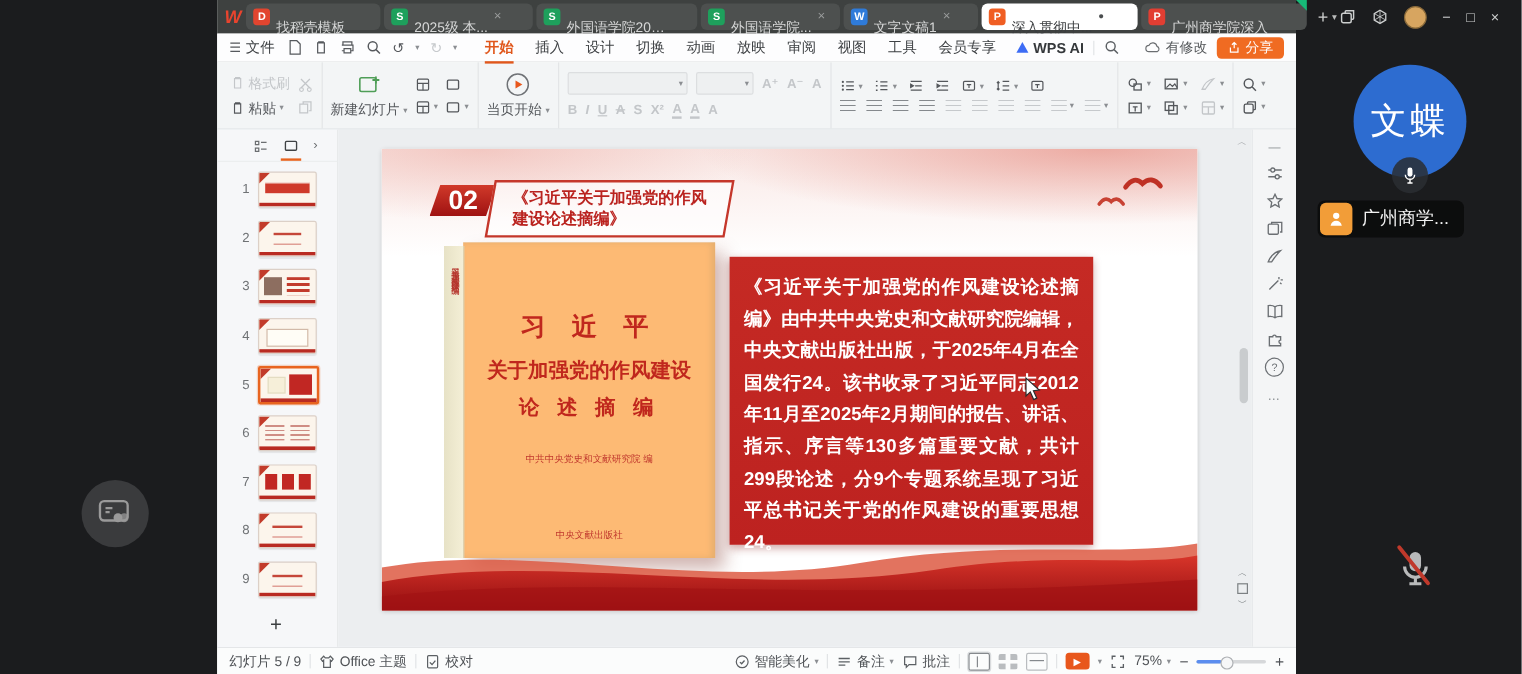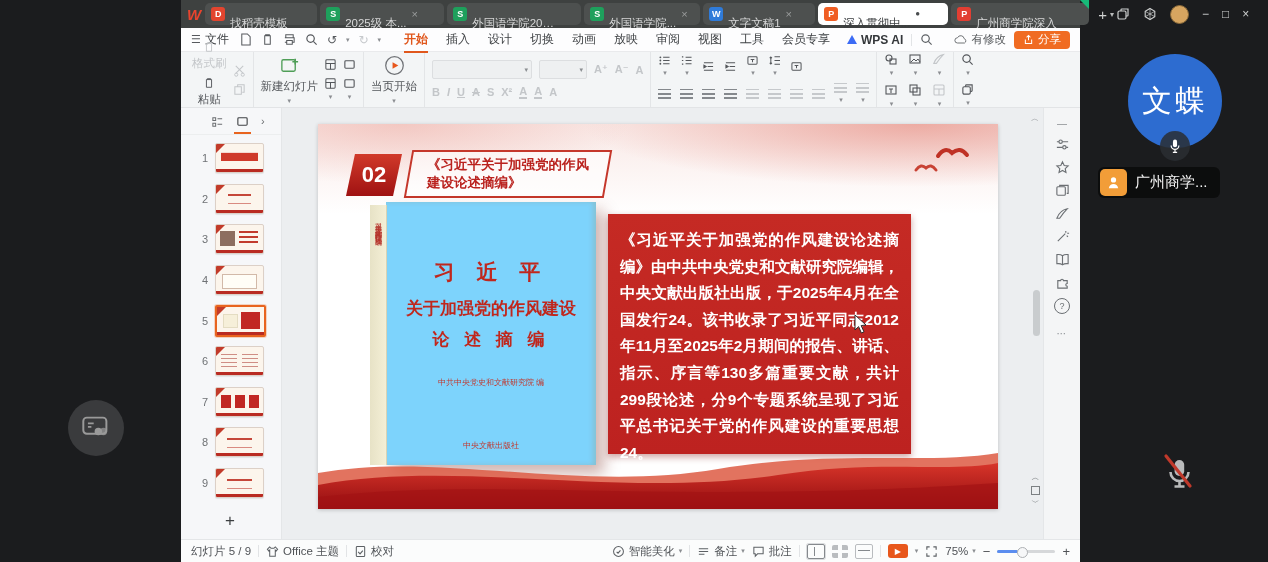--- a/index.html
+++ b/index.html
@@ -49,21 +49,21 @@
   .mright{margin-left:auto;display:flex;align-items:center;gap:8px;}
   .modif{display:flex;align-items:center;gap:4px;color:#55585b;font-size:11.5px;}
   .sharebtn{background:#f06b22;color:#fff;border-radius:4px;height:18px;display:flex;align-items:center;
             gap:4px;padding:0 9px;font-size:11.5px;}
   
   .toolbar{height:55px;background:#f3f5f6;border-bottom:1px solid #e2e4e6;display:flex;align-items:stretch;
            padding:0 4px;font-size:11.5px;color:#3d4043;flex:none;}
   .tgroup{display:flex;align-items:center;gap:6px;padding:0 7px;border-right:1px solid #e3e5e7;}
   .tcol{display:flex;flex-direction:column;justify-content:center;gap:6px;}
   .trow{display:flex;align-items:center;gap:7px;}
-  .tbtn{display:flex;align-items:center;gap:3px;color:#54575b;flex-direction:column;}
+  .tbtn{display:flex;align-items:center;gap:3px;color:#54575b;}
   .tbtn.dis,.tbtn.dis .glyph{color:#c3c6c9;}
   .bigbtn{display:flex;flex-direction:column;align-items:center;justify-content:center;gap:3px;}
   .crt{font-size:7px;color:#8b8e92;}
   .fontsel{width:92px;height:17px;border:1px solid #dcdee0;border-radius:2px;background:#eef0f1;
            display:flex;align-items:center;justify-content:flex-end;padding:0 3px;color:#c3c6c9;font-size:8px;}
   .fontsel.small{width:40px;}
   .fbtn{font-size:11px;font-weight:bold;color:#c3c6c9;}
   .bars{width:13px;height:10px;background:repeating-linear-gradient(to bottom,#85898d 0 1.5px,transparent 1.5px 4.2px);}
   .bars.dis{background:repeating-linear-gradient(to bottom,#c6c9cc 0 1.5px,transparent 1.5px 4.2px);}
   
@@ -98,32 +98,32 @@
   .addslide{position:absolute;left:44px;bottom:8px;font-size:17px;color:#3c3f41;}
   
   .canvas{flex:1;background:#eceef0;position:relative;min-width:0;}
   .slide{position:absolute;left:36px;top:16px;width:680px;height:385px;background:#fff;
          box-shadow:0 1px 4px rgba(0,0,0,.2);overflow:hidden;}
   .slide .wash{position:absolute;left:0;top:0;right:0;height:90px;
     background:
       radial-gradient(70% 100% at 88% 0,rgba(226,121,108,.55) 0,rgba(226,121,108,0) 70%),
       radial-gradient(45% 90% at 12% 0,rgba(235,160,150,.45) 0,rgba(235,160,150,0) 75%),
       linear-gradient(rgba(244,214,209,.55),rgba(244,214,209,0));}
-  .secnum{position:absolute;left:28px;top:30px;width:56px;height:42px;
+  .secnum{position:absolute;left:40px;top:30px;width:56px;height:26px;
           background:linear-gradient(#d13a2a,#9f1212);
           clip-path:polygon(16% 0,100% 0,84% 100%,0 100%);
           color:#fff;font-weight:bold;font-size:22px;display:flex;align-items:center;justify-content:center;}
   .sectitle{position:absolute;left:90px;top:26px;width:196px;height:44px;border:2px solid #c5372b;
             transform:skewX(-10deg);background:rgba(255,255,255,.6);display:flex;align-items:center;justify-content:center;}
   .sectitle .inner{transform:skewX(10deg);color:#ba231f;font-weight:bold;font-size:13.5px;line-height:18px;text-align:left;}
   .bookwrap{position:absolute;left:52px;top:78px;width:226px;height:268px;}
   .spine{position:absolute;left:0;top:3px;width:16px;height:260px;background:linear-gradient(90deg,#e7e2c6,#f4efd6);
          border-right:1px solid #d9d3b4;}
   .spine span{writing-mode:vertical-rl;font-size:7px;color:#b5342c;display:block;margin:12px auto 0;letter-spacing:1px;}
-  .cover{position:absolute;left:16px;top:0;right:0;bottom:5px;background:#7dd3fc;
+  .cover{position:absolute;left:16px;top:0;right:0;bottom:5px;background:#fdba74;
          box-shadow:8px 9px 14px rgba(120,40,30,.35),inset -3px 0 5px rgba(160,140,90,.25);
          text-align:center;padding-top:56px;box-sizing:border-box;}
   .bk1{color:#c0271d;font-weight:bold;font-size:21px;letter-spacing:8px;}
   .bk2{color:#c0271d;font-weight:bold;font-size:17px;margin-top:11px;}
   .bk3{color:#c0271d;font-weight:bold;font-size:17px;letter-spacing:5px;margin-top:8px;}
   .bked{color:#c0372d;font-size:8px;margin-top:26px;}
   .bkpub{position:absolute;bottom:14px;left:0;right:0;color:#c0372d;font-size:8px;text-align:center;}
   .redbox{position:absolute;left:290px;top:90px;width:303px;height:240px;background:linear-gradient(#c52a24,#bd2220);
           box-shadow:0 3px 7px rgba(130,25,20,.4);box-sizing:border-box;padding:13px 12px;
           color:#fff;font-weight:bold;font-size:15.5px;line-height:26.6px;text-align:justify;}

